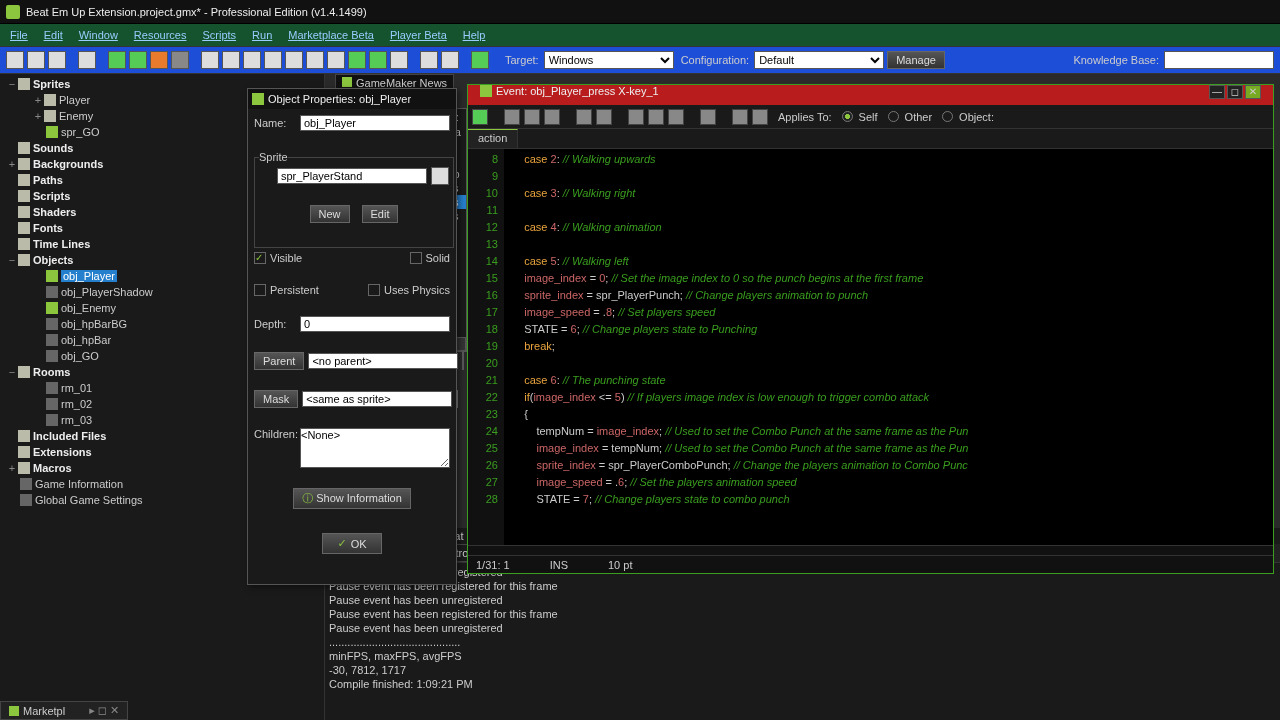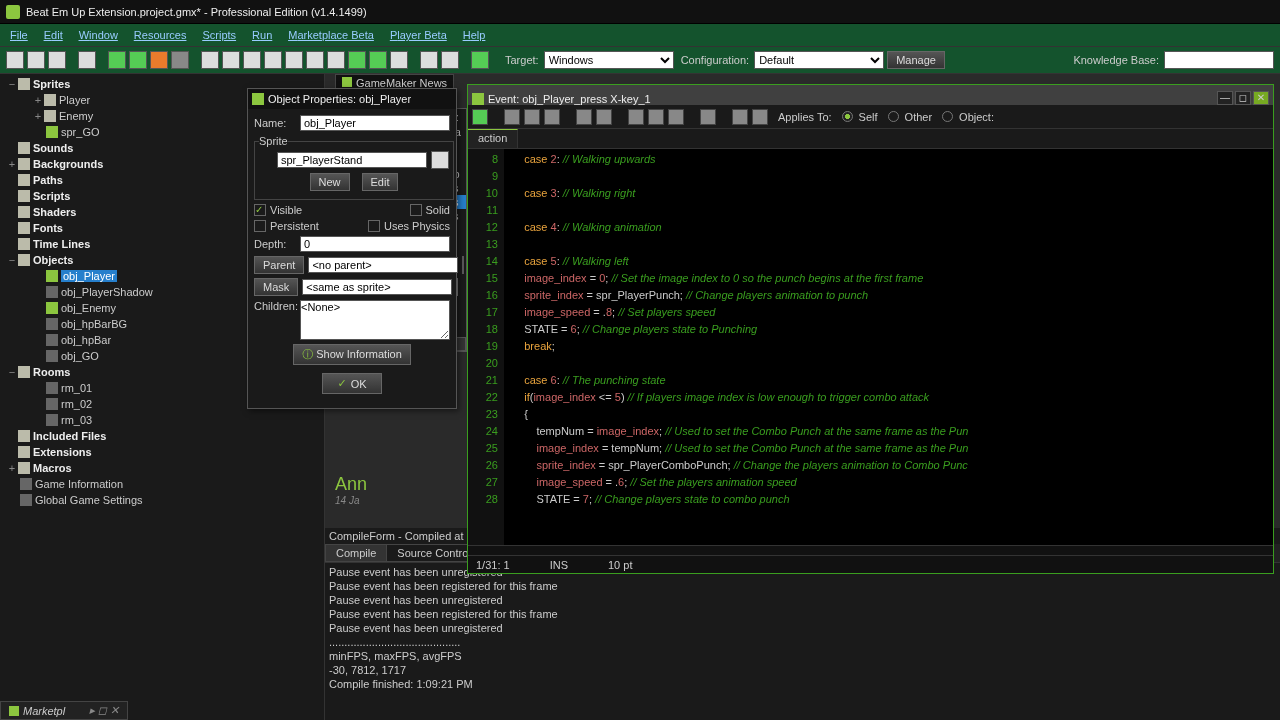--- a/index.html
+++ b/index.html
@@ -6,21 +6,21 @@
 body { background: #1a1a1a; color: #ccc; width: 1280px; height: 720px; overflow: hidden; position: relative; }
 
 .titlebar { background: #111; height: 24px; display: flex; align-items: center; padding: 0 6px; border-bottom: 1px solid #000; }
 .titlebar .icon { width: 14px; height: 14px; background: #8cc63f; border-radius: 2px; margin-right: 6px; }
 .titlebar .title { color: #eee; }
 
 .menubar { background: #14532d; height: 22px; display: flex; align-items: center; padding: 0 4px; gap: 4px; }
 .menubar span { color: #9cf; text-decoration: underline; padding: 2px 6px; cursor: pointer; }
 .menubar span:first-letter { text-decoration: underline; }
 
-.toolbar { background: #14532d; height: 28px; border-top: 1px solid #333; border-bottom: 1px solid #333; display: flex; align-items: center; padding: 0 6px; gap: 3px; }
+.toolbar { background: #1d4ed8; height: 28px; border-top: 1px solid #333; border-bottom: 1px solid #333; display: flex; align-items: center; padding: 0 6px; gap: 3px; }
 .tbtn { width: 18px; height: 18px; background: #ddd; border: 1px solid #555; display: inline-block; }
 .tbtn.play { background: #5c5; }
 .tbtn.orange { background: #e87b2c; }
 .tbtn.grey { background: #888; }
 .sep { width: 6px; }
 .toolbar label { color: #ccc; margin-left: 4px; margin-right: 2px; }
 .toolbar select, .toolbar input { background: #fff; border: 1px solid #555; height: 18px; font-size: 11px; }
 .toolbar button.mng { background: linear-gradient(#555,#333); color: #ddd; border: 1px solid #666; padding: 2px 8px; }
 
 .main { display: flex; height: calc(720px - 24px - 22px - 28px); }
@@ -41,21 +41,21 @@
 .search-area .row { display: flex; align-items: center; gap: 4px; margin-top: 2px; }
 .search-area .chk { width: 12px; height: 12px; border: 1px solid #666; }
 .search-area button { flex: 1; background: linear-gradient(#444,#222); color: #ddd; border: 1px solid #555; padding: 2px; }
 
 .right-area { flex: 1; position: relative; background: #2a2a2a; }
 
 .obj-props { position: absolute; left: -78px; top: 14px; width: 210px; background: #1a1a1a; border: 1px solid #555; z-index: 5; box-shadow: 2px 2px 6px rgba(0,0,0,.5); }
 .win-title { background: #111; height: 20px; display: flex; align-items: center; padding: 0 4px; color: #eee; }
 .win-title .icon { width: 12px; height: 12px; background: #8cc63f; margin-right: 4px; }
 .obj-body { padding: 6px; color: #ccc; }
-.obj-body .row { display: flex; align-items: center; margin-bottom: 4px; gap: 4px; }
+.obj-body .row { display: flex; align-items: center; margin-bottom: 20px; gap: 4px; }
 .obj-body label { width: 42px; color: #ccc; }
 .obj-body input { flex: 1; background: #fff; border: 1px solid #555; color: #000; padding: 1px 3px; }
 .obj-body fieldset { border: 1px solid #444; padding: 4px; margin-bottom: 4px; }
 .obj-body fieldset legend { color: #ccc; }
 .obj-body button { background: linear-gradient(#555,#333); color: #ddd; border: 1px solid #666; padding: 2px 8px; }
 .obj-body .chk { width: 12px; height: 12px; border: 1px solid #666; display: inline-block; }
 .obj-body .chk.on::after { content: "✓"; color: #8cc63f; font-size: 10px; display: block; line-height: 10px; }
 .obj-body textarea { width: 100%; height: 40px; background: #fff; border: 1px solid #555; color: #000; }
 .obj-body .ok { background: linear-gradient(#555,#333); border: 1px solid #666; padding: 3px 14px; color: #ddd; display: flex; align-items: center; gap: 4px; margin: 4px auto; }
 
@@ -63,21 +63,21 @@
 .events-panel .hdr { color: #ddd; padding: 2px; }
 .events-panel .ev { display: flex; align-items: center; gap: 3px; padding: 1px 2px; }
 .events-panel .ev .eicon { width: 12px; height: 12px; }
 .events-panel .ev.g .eicon { background: #4a4; border-radius: 50%; }
 .events-panel .ev.y .eicon { background: #cc4; border-radius: 50%; }
 .events-panel .ev.b .eicon { background: #48c; }
 .events-panel .ev.sel { background: #267fcc; color: #fff; }
 .events-panel button { width: 100%; margin-top: 4px; background: #333; border: 1px solid #555; color: #ccc; }
 
 .code-win { position: absolute; left: 142px; top: 10px; right: 6px; height: 490px; background: #111; border: 1px solid #3a9e1f; z-index: 10; display: flex; flex-direction: column; }
-.code-title { background: #404040; height: 20px; display: flex; align-items: flex-end; padding: 0 4px; color: #eee; }
+.code-title { background: #b91c1c; height: 20px; display: flex; align-items: flex-start; padding: 0 12px; color: #eee; }
 .code-title .icon { width: 12px; height: 12px; background: #8cc63f; margin-right: 4px; }
 .code-title .spacer { flex: 1; }
 .code-title .wbtn { width: 16px; height: 14px; background: #222; border: 1px solid #555; margin-left: 2px; color: #ccc; text-align: center; line-height: 12px; font-size: 10px; }
 .code-title .wbtn.close { background: #7a2; }
 
 .code-toolbar { height: 24px; background: #1a1a1a; border-bottom: 1px solid #333; display: flex; align-items: center; padding: 0 4px; gap: 4px; }
 .code-toolbar .ctbtn { width: 16px; height: 16px; background: #888; border: 1px solid #444; }
 .code-toolbar .ctbtn.g { background: #5c5; }
 .code-toolbar .applies { color: #ccc; margin-left: 6px; }
 .code-toolbar .radio { width: 11px; height: 11px; border-radius: 50%; border: 1px solid #777; display: inline-block; margin: 0 2px 0 6px; }
@@ -103,21 +103,21 @@
 .bottom-pane .tabs .tab.active { background: #333; }
 .bottom-pane .title { color: #ccc; padding: 2px 4px; }
 .bottom-pane .log { padding: 2px 4px; color: #ccc; line-height: 14px; }
 
 .news-panel { position: absolute; left: 10px; top: 400px; width: 130px; color: #8cc63f; z-index: 2; }
 .news-panel .hd { font-family: Liberation Sans, sans-serif; font-size: 18px; color: #8cc63f; }
 .news-panel .dt { color: #888; font-style: italic; font-size: 10px; }
 
 .yoyo { color: #8cc63f; font-size: 16px; font-weight: bold; margin-top: 4px; display: flex; align-items: center; gap: 4px; }
 
-.market-tab { position: absolute; bottom: 0; left: 0; background: #222; color: #ccc; padding: 2px 8px; border: 1px solid #444; display: flex; align-items: center; gap: 4px; font-style: italic; }
+.market-tab { position: absolute; bottom: 0; left: 0; background: #222; color: #ccc; padding: 2px 8px; border: 1px solid #444; display: flex; align-items: center; gap: 4px; }
 </style>
 </head>
 <body>
 
 <div class="titlebar">
   <span class="icon"></span>
   <span class="title">Beat Em Up Extension.project.gmx*  -  Professional Edition (v1.4.1499)</span>
 </div>
 
 <div class="menubar">

